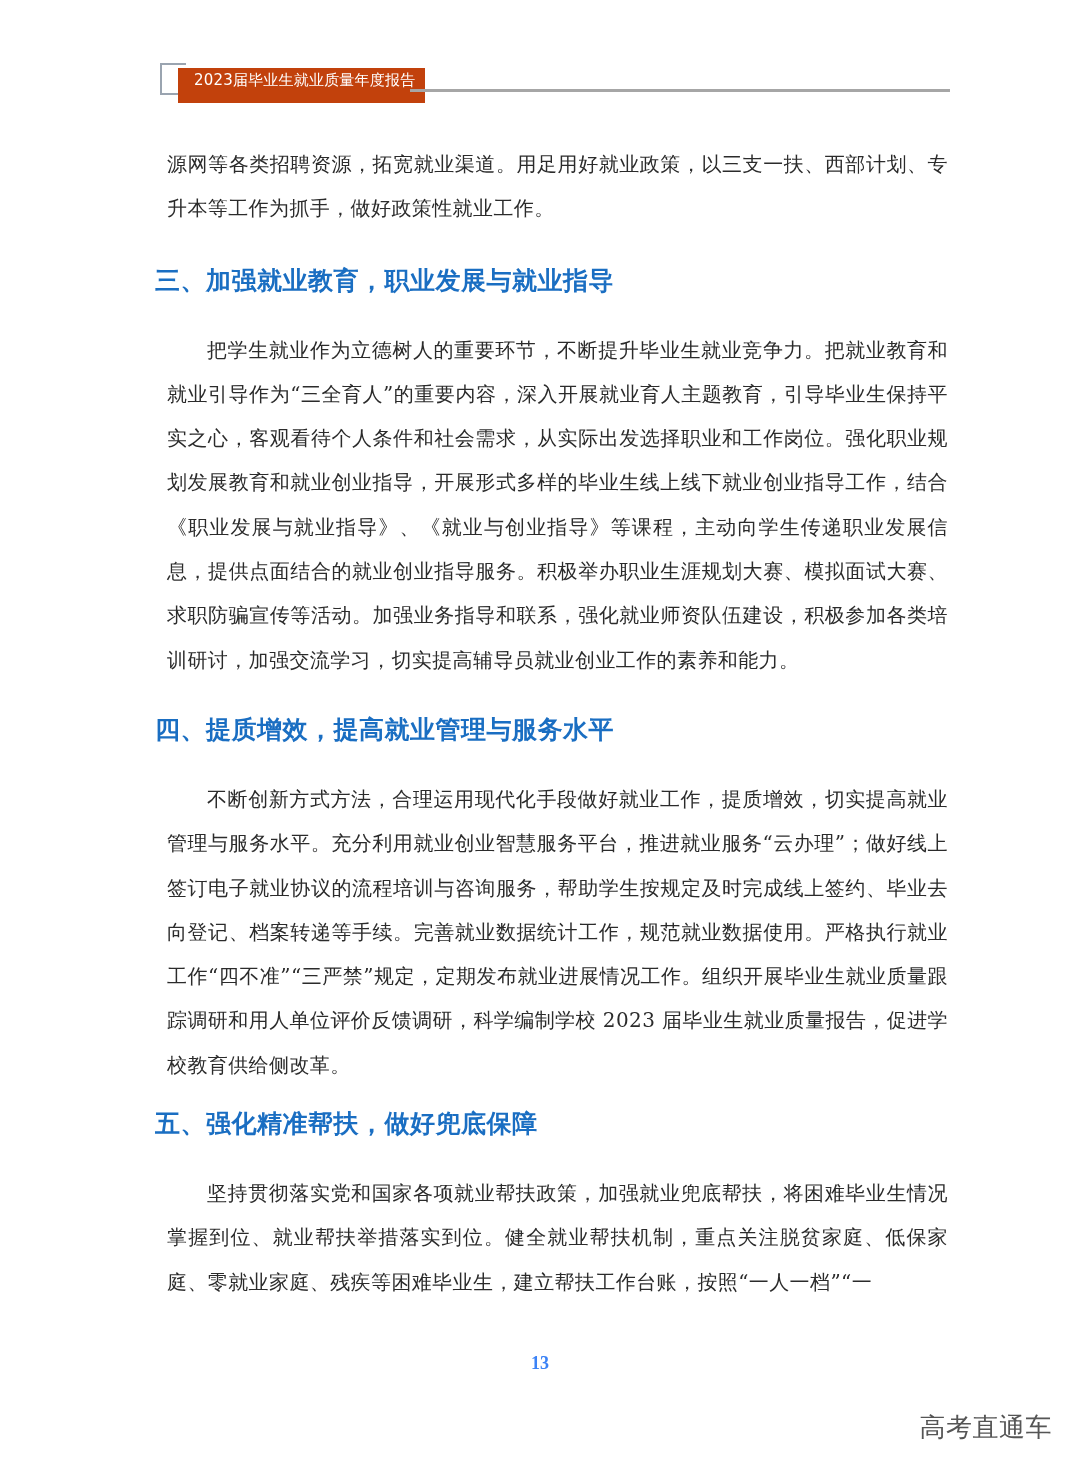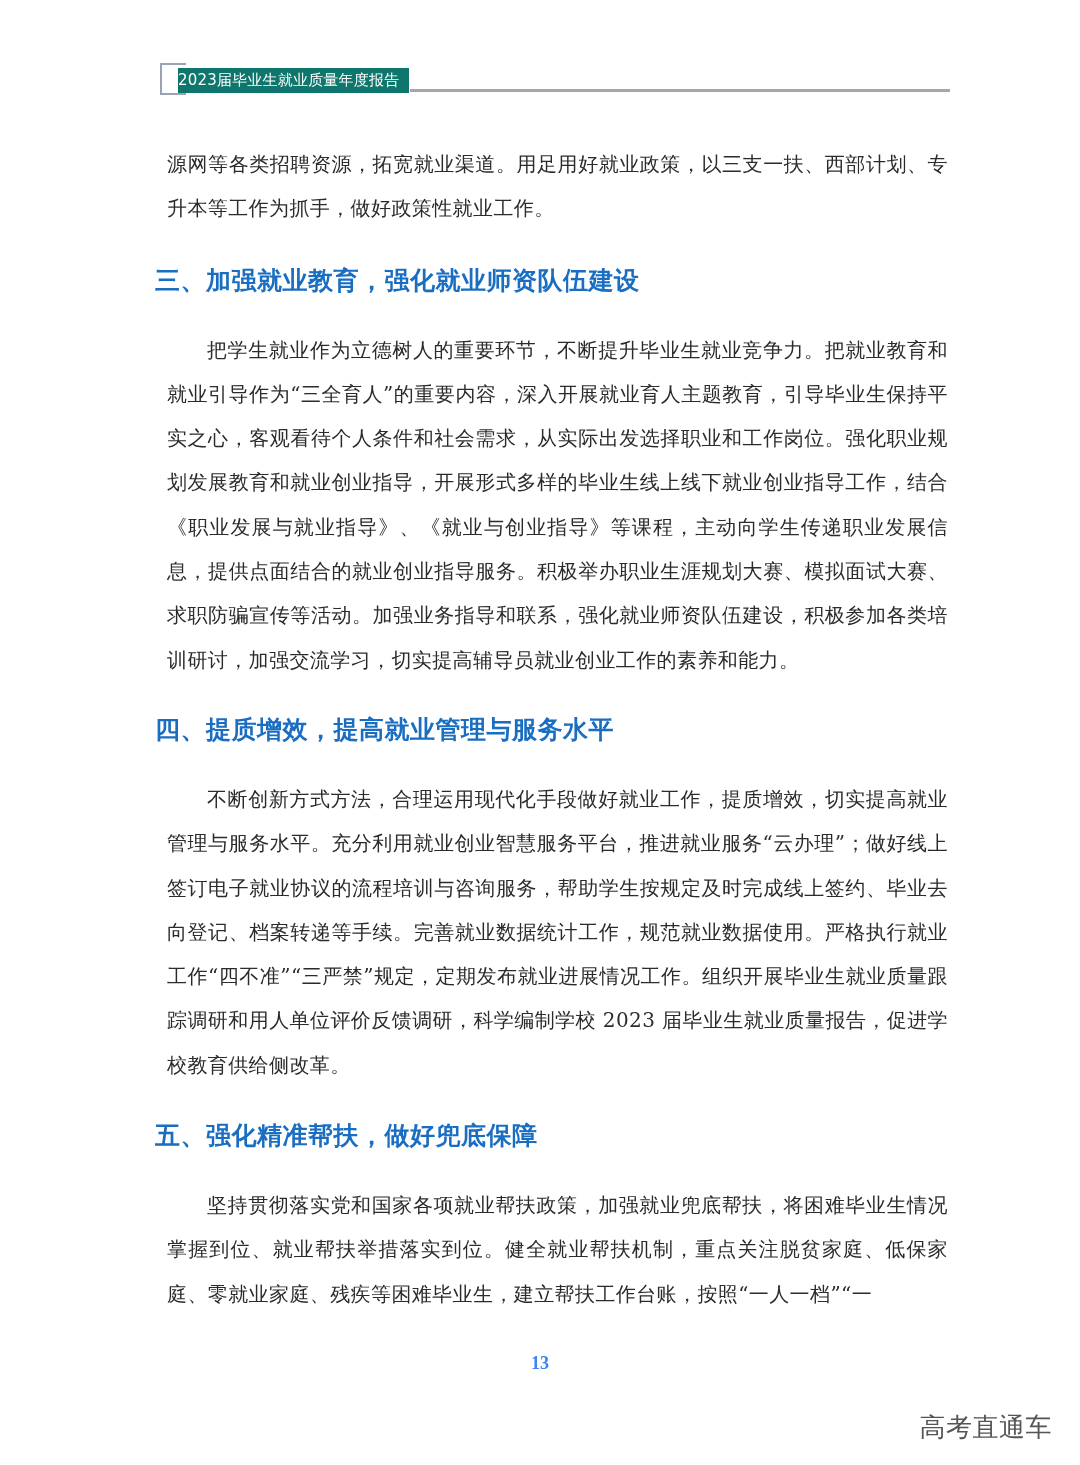--- a/index.html
+++ b/index.html
@@ -29,23 +29,23 @@
       width: 26px;
       height: 32px;
       border: 2px solid #9aa4b0;
       border-right: none;
       box-sizing: border-box;
     }
     .header-title-box {
       position: absolute;
       left: 18px;
       top: 5px;
-      height: 25px;
-      padding: 0 10px 0 0;
-      background: #0f766e;
+      height: 35px;
+      padding: 0 10px 0 16px;
+      background: #c2410c;
       color: #ffffff;
       font-family: "DejaVu Sans", "Liberation Sans", sans-serif;
       font-size: 15px;
       line-height: 25px;
       white-space: nowrap;
       letter-spacing: 0.2px;
     }
     .header-rule {
       position: absolute;
       left: 250px;
@@ -75,21 +75,21 @@
       font-family: "DejaVu Sans", "Liberation Sans", sans-serif;
       font-weight: bold;
       color: #1a6ec2;
       font-size: 25px;
       line-height: 34px;
       margin: 0;
       letter-spacing: 0.5px;
     }
     .h3 { margin-top: 33px; margin-bottom: 30px; }
     .h4 { margin-top: 31px; margin-bottom: 30px; }
-    .h5 { margin-top: 32px; margin-bottom: 30px; }
+    .h5 { margin-top: 20px; margin-bottom: 30px; }
     .page-number {
       position: absolute;
       left: 0;
       width: 1080px;
       top: 1353px;
       text-align: center;
       font-family: "Liberation Serif", "DejaVu Serif", serif;
       font-weight: bold;
       color: #3b82f6;
       font-size: 18px;
@@ -109,21 +109,21 @@
 
 <div class="header">
   <div class="header-bracket"></div>
   <div class="header-title-box">2023届毕业生就业质量年度报告</div>
   <div class="header-rule"></div>
 </div>
 
 <div class="content">
   <p class="para">源网等各类招聘资源，拓宽就业渠道。用足用好就业政策，以三支一扶、西部计划、专升本等工作为抓手，做好政策性就业工作。</p>
 
-  <h2 class="section-heading h3">三、加强就业教育，强化就业师资队伍建设</h2>
+  <h2 class="section-heading h3">三、加强就业教育，职业发展与就业指导</h2>
   <p class="para indent">把学生就业作为立德树人的重要环节，不断提升毕业生就业竞争力。把就业教育和就业引导作为“三全育人”的重要内容，深入开展就业育人主题教育，引导毕业生保持平实之心，客观看待个人条件和社会需求，从实际出发选择职业和工作岗位。强化职业规划发展教育和就业创业指导，开展形式多样的毕业生线上线下就业创业指导工作，结合《职业发展与就业指导》、《就业与创业指导》等课程，主动向学生传递职业发展信息，提供点面结合的就业创业指导服务。积极举办职业生涯规划大赛、模拟面试大赛、求职防骗宣传等活动。加强业务指导和联系，强化就业师资队伍建设，积极参加各类培训研讨，加强交流学习，切实提高辅导员就业创业工作的素养和能力。</p>
 
   <h2 class="section-heading h4">四、提质增效，提高就业管理与服务水平</h2>
   <p class="para indent">不断创新方式方法，合理运用现代化手段做好就业工作，提质增效，切实提高就业管理与服务水平。充分利用就业创业智慧服务平台，推进就业服务“云办理”；做好线上签订电子就业协议的流程培训与咨询服务，帮助学生按规定及时完成线上签约、毕业去向登记、档案转递等手续。完善就业数据统计工作，规范就业数据使用。严格执行就业工作“四不准”“三严禁”规定，定期发布就业进展情况工作。组织开展毕业生就业质量跟踪调研和用人单位评价反馈调研，科学编制学校 2023 届毕业生就业质量报告，促进学校教育供给侧改革。</p>
 
   <h2 class="section-heading h5">五、强化精准帮扶，做好兜底保障</h2>
   <p class="para indent">坚持贯彻落实党和国家各项就业帮扶政策，加强就业兜底帮扶，将困难毕业生情况掌握到位、就业帮扶举措落实到位。健全就业帮扶机制，重点关注脱贫家庭、低保家庭、零就业家庭、残疾等困难毕业生，建立帮扶工作台账，按照“一人一档”“一</p>
 </div>
 
 <div class="page-number">13</div>

